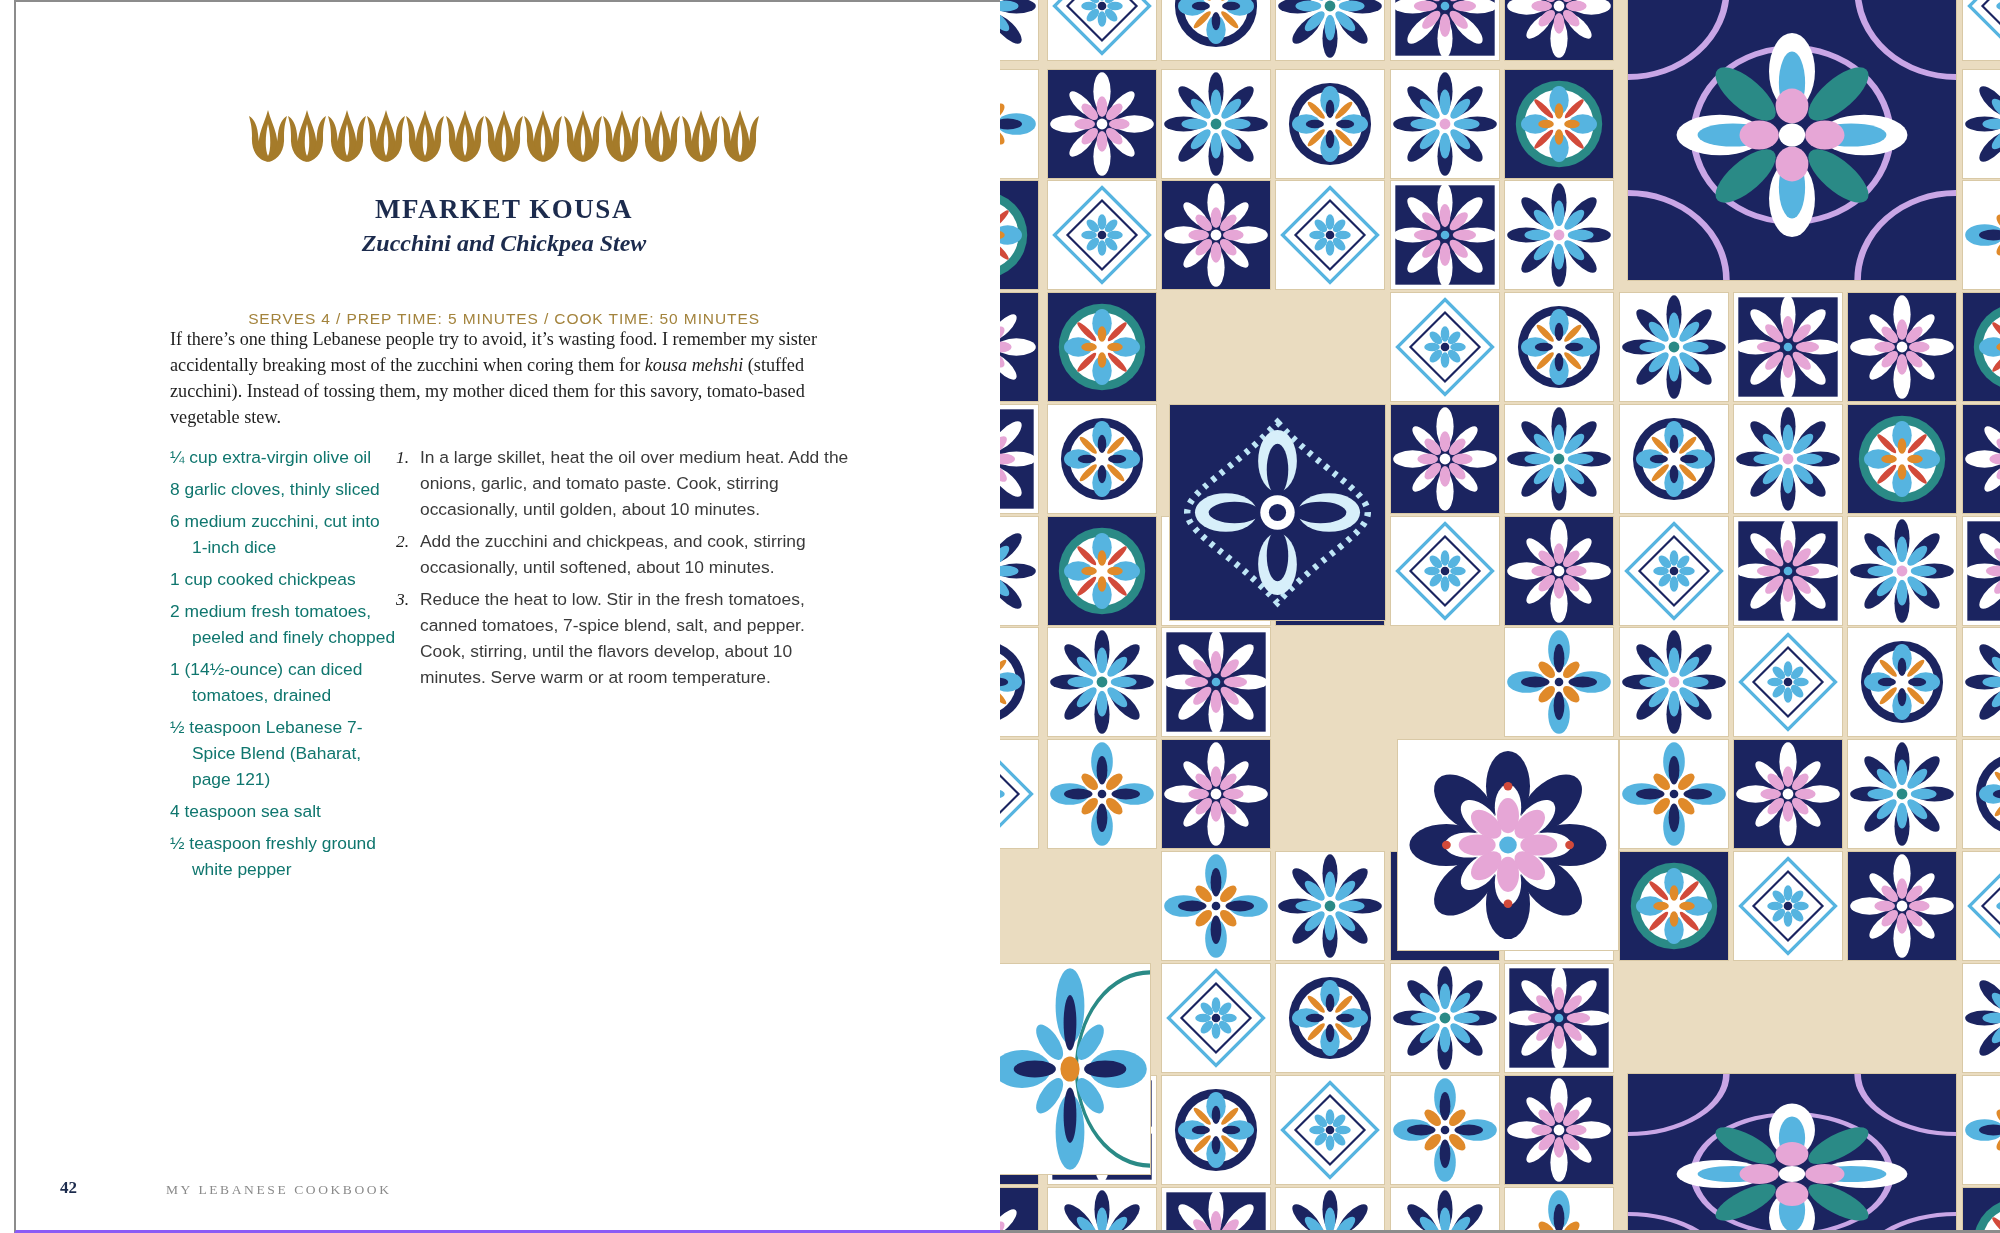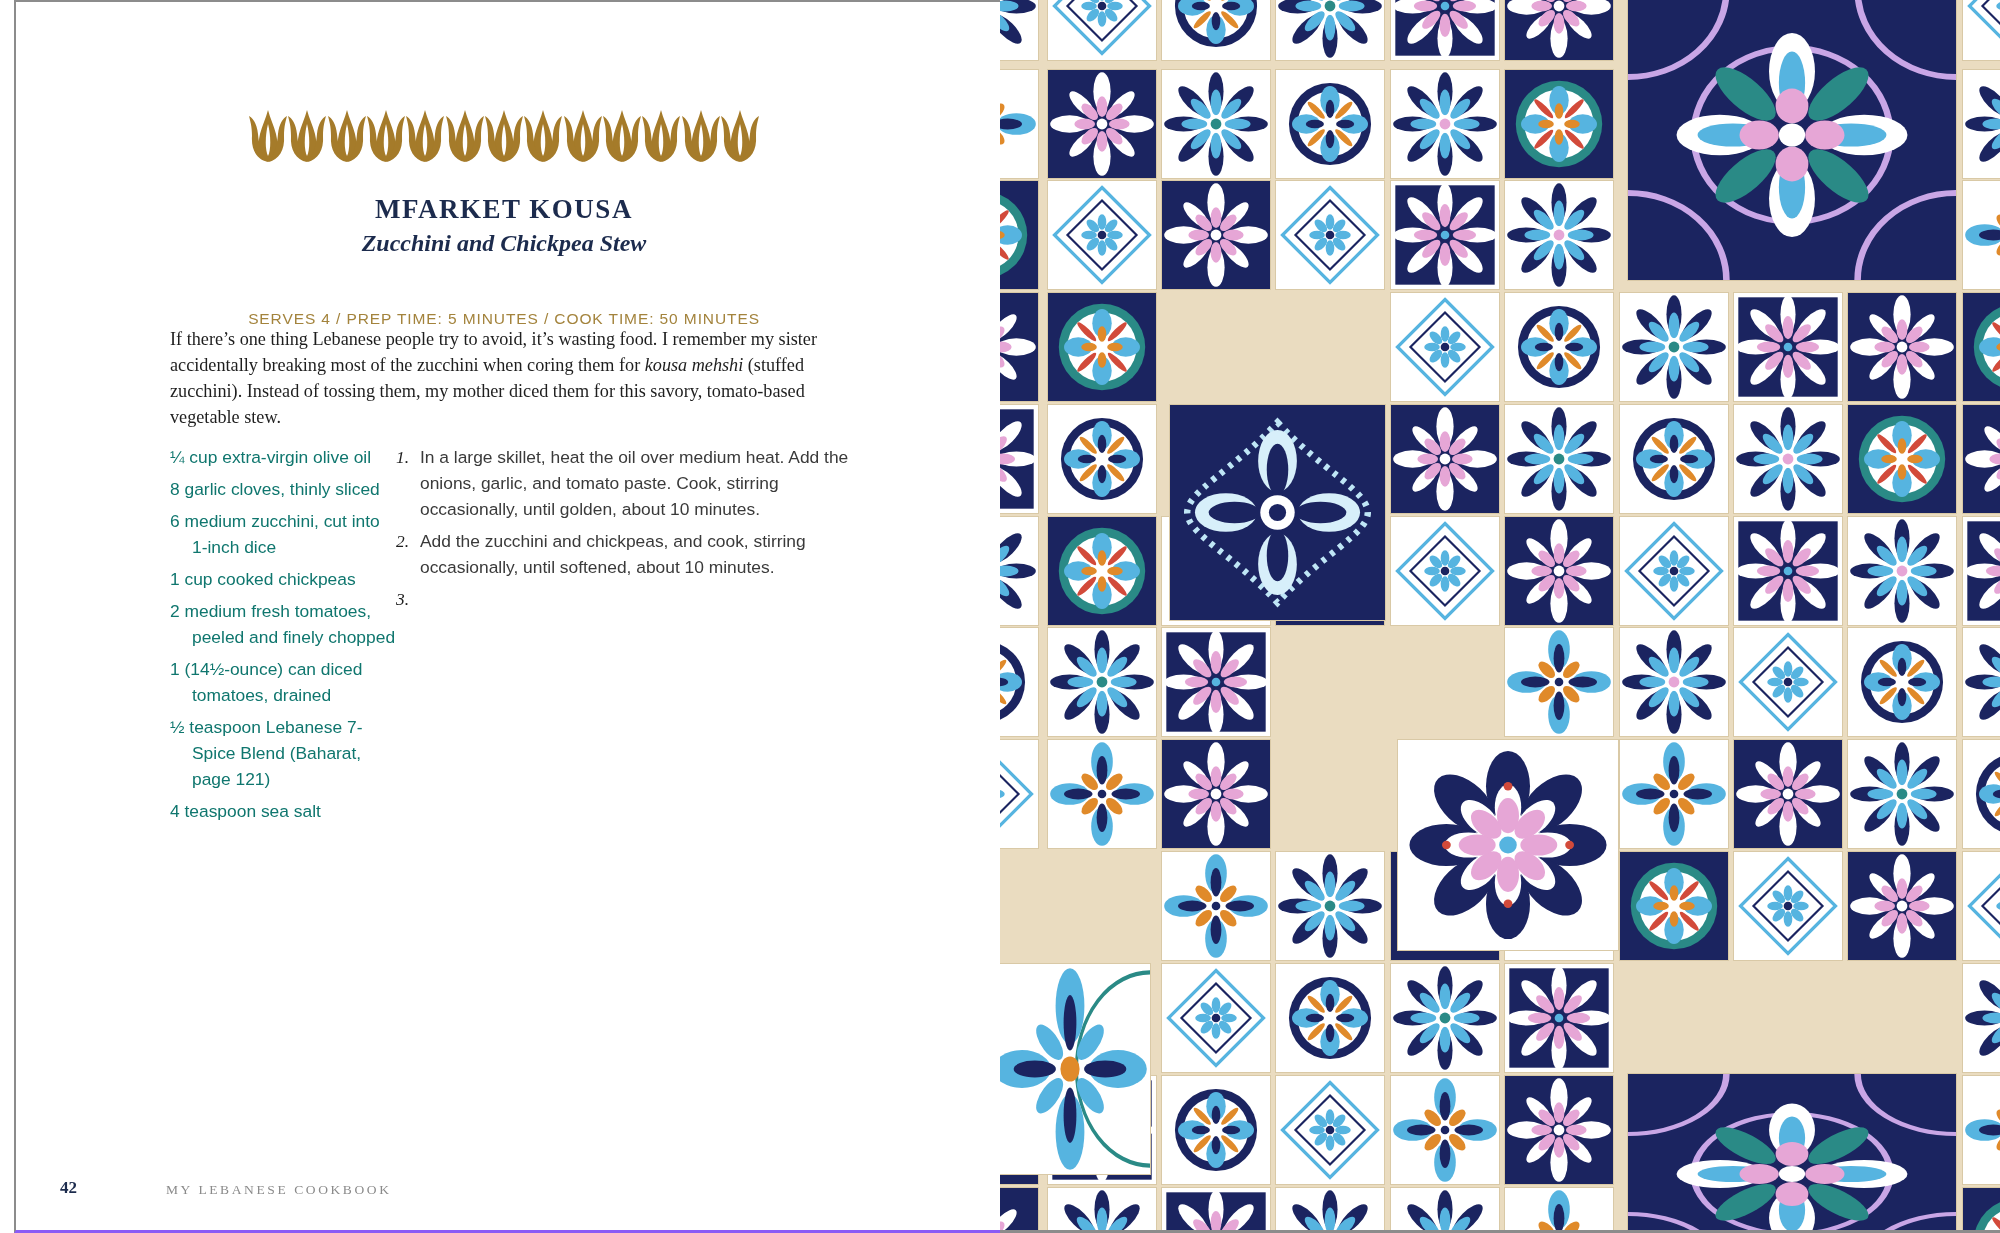--- a/index.html
+++ b/index.html
@@ -200,25 +200,26 @@
 
     <ul class="ingredients" id="ingredients">
         <li>¼ cup extra-virgin olive oil</li>
         <li>8 garlic cloves, thinly sliced</li>
         <li>6 medium zucchini, cut into 1-inch dice</li>
         <li>1 cup cooked chickpeas</li>
         <li>2 medium fresh tomatoes, peeled and finely chopped</li>
         <li>1 (14½-ounce) can diced tomatoes, drained</li>
         <li>½ teaspoon Lebanese 7-Spice Blend (Baharat, page 121)</li>
         <li>4 teaspoon sea salt</li>
+        <li>½ teaspoon freshly ground white pepper</li>
       </ul>
     <ol class="directions" id="directions">
         <li><span class="num">1.</span><span>In a large skillet, heat the oil over medium heat. Add the onions, garlic, and tomato paste. Cook, stirring occasionally, until golden, about 10 minutes.</span></li>
         <li><span class="num">2.</span><span>Add the zucchini and chickpeas, and cook, stirring occasionally, until softened, about 10 minutes.</span></li>
-        <li><span class="num">3.</span></li>
+        <li><span class="num">3.</span><span>Reduce the heat to low. Stir in the fresh tomatoes, canned tomatoes, 7-spice blend, salt, and pepper. Cook, stirring, until the flavors develop, about 10 minutes. Serve warm or at room temperature.</span></li>
       </ol>
 
     <div class="folio">42</div>
     <div class="running-head">MY LEBANESE COOKBOOK</div>
   </div>
 
   <div class="page-right" id="tilewall">
       <div class="tile" style="left: -70px; top: -48px; width: 108px; height: 108px;">
         <svg viewBox="0 0 100 100">
           <rect width="100" height="100" fill="#ffffff"></rect>

